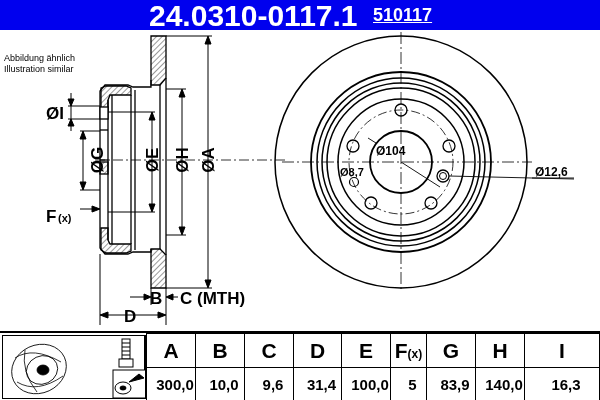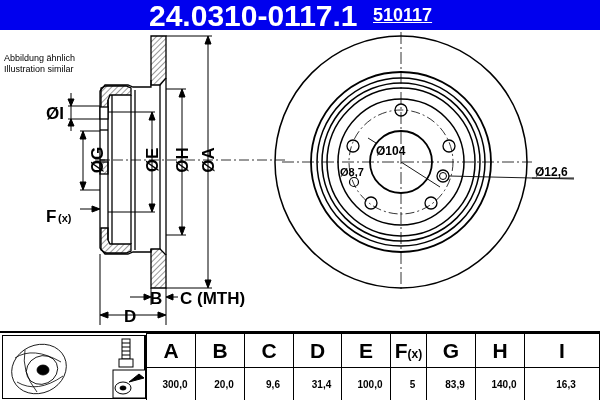--- a/index.html
+++ b/index.html
@@ -7,21 +7,21 @@
   .header { position:absolute; left:0; top:0; width:600px; height:30px; background:#0000ee; color:#fff; }
   .header .pn { position:absolute; left:149px; top:0; font-size:30px; font-weight:bold; line-height:31px; letter-spacing:0px; }
   .header .ref { position:absolute; left:373px; top:0; font-size:18px; font-weight:bold; line-height:31px;text-decoration:underline; }
   .note { position:absolute; left:4px; top:33px; font-size:9px; font-weight:normal; line-height:11px; color:#000;margin-top:20px; }
   svg.drawing { position:absolute; left:0; top:0; }
   .tbl { position:absolute; left:0; top:331px; width:600px; height:67px; border-top:2px solid #000; }
   .imgcell { position:absolute; left:2px; top:2px; width:144px; height:64px; border:1px solid #000; border-right:2px solid #000; box-sizing:border-box; }
   table.spec { position:absolute; left:146px; top:0; border-collapse:collapse; height:67px; }
   table.spec td { border:1px solid #000; text-align:center; font-weight:bold; padding:0; color:#000; }
   table.spec tr.h td { height:33px; font-size:21px; }
-  table.spec tr.v td { height:32px; font-size:10px;padding-left:8px; }
+  table.spec tr.v td { height:32px; font-size:15px;padding-left:8px; }
   .fx { font-size:12px; }
 </style>
 </head>
 <body>
 
 <div class="header">
   <span class="pn">24.0310-0117.1</span>
   <span class="ref">510117</span>
 </div>
 
@@ -197,21 +197,21 @@
       <td style="width:48px">C</td>
       <td style="width:47px">D</td>
       <td style="width:48px">E</td>
       <td style="width:35px"><span>F</span><span class="fx">(x)</span></td>
       <td style="width:48px">G</td>
       <td style="width:48px">H</td>
       <td style="width:74px">I</td>
     </tr>
     <tr class="v">
       <td>300,0</td>
-      <td>20,0</td>
+      <td>10,0</td>
       <td>9,6</td>
       <td>31,4</td>
       <td>100,0</td>
       <td>5</td>
       <td>83,9</td>
       <td>140,0</td>
       <td>16,3</td>
     </tr>
   </tbody>
     </table>

